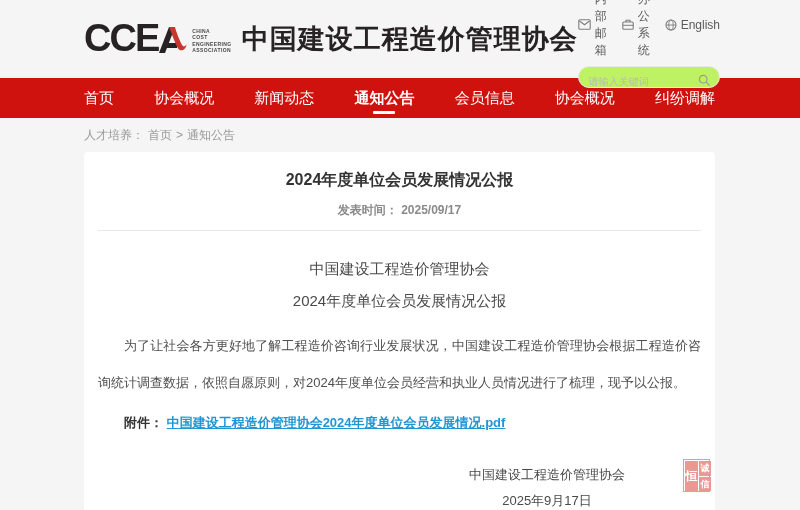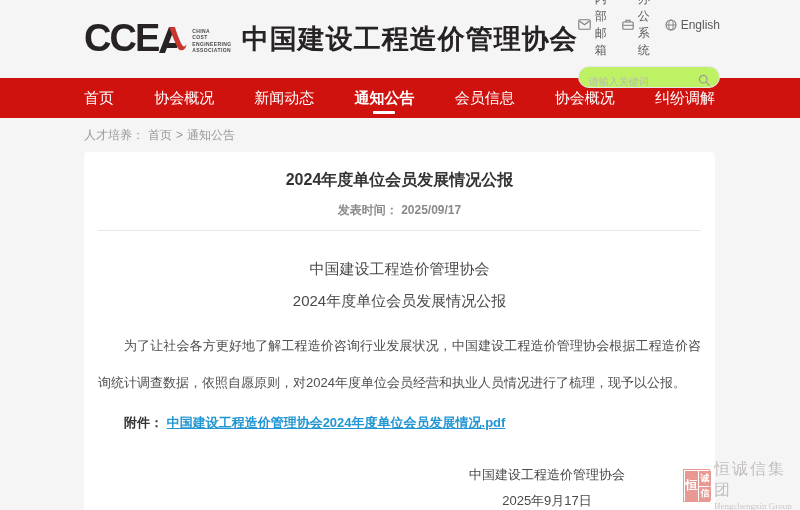--- a/index.html
+++ b/index.html
@@ -253,19 +253,15 @@
       <div>2025年9月17日</div>
     </div>
   </div>
 
   <div class="watermark">
     <div class="seal">
       <span class="tall">恒</span>
       <span>诚</span>
       <span>信</span>
     </div>
-    <div class="wm-text">
-      <span class="wm-cn">恒诚信集团</span>
-      <span class="wm-en">Hengchengxin Group</span>
-    </div>
   </div>
 
 </div>
 
 </body></html>

